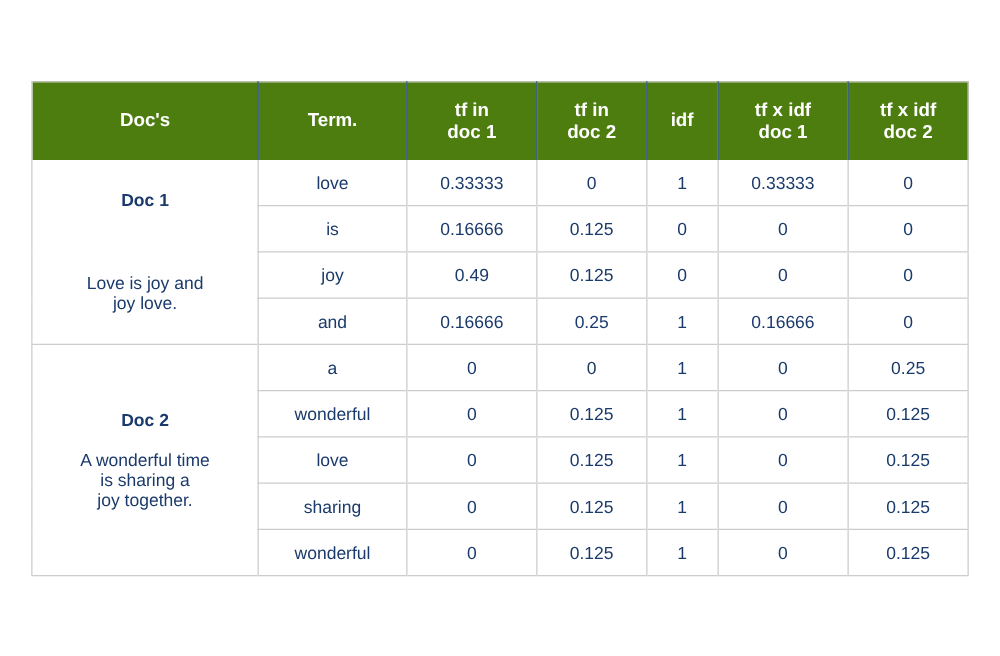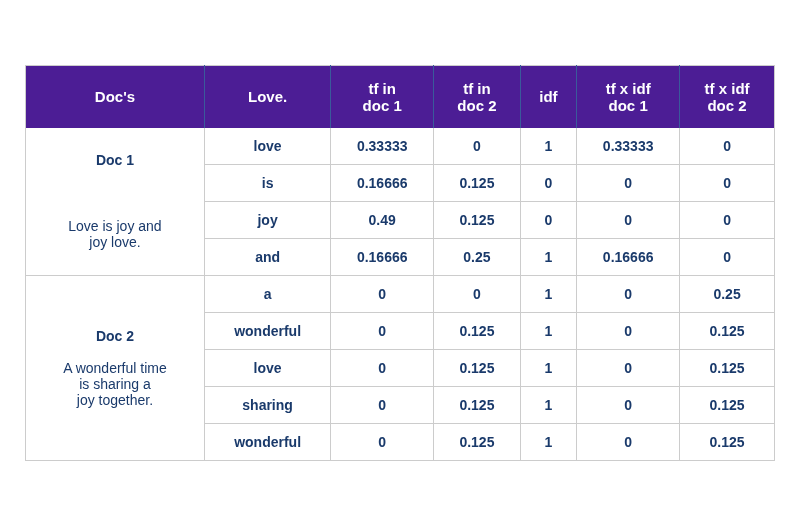--- a/index.html
+++ b/index.html
@@ -14,21 +14,21 @@
     }
     .table-wrapper {
       width: 750px;
     }
     table {
       width: 100%;
       border-collapse: collapse;
       border: 1px solid #ccc;
     }
     thead tr {
-      background-color: #4c1d95;
+      background-color: #4d7c0f;
       color: #ffffff;
     }
     thead th {
       padding: 14px 10px;
       text-align: center;
       font-size: 15px;
       font-weight: 600;
       border-right: 1px solid #3a5a9b;
     }
     thead th:last-child {
@@ -37,21 +37,20 @@
     tbody tr {
       border-bottom: 1px solid #ccc;
     }
     tbody td {
       padding: 10px 10px;
       text-align: center;
       font-size: 14px;
       color: #1a3a6b;
       border-right: 1px solid #ccc;
       vertical-align: middle;
-      font-weight: bold;
     }
     tbody td:last-child {
       border-right: none;
     }
     .doc-cell {
       text-align: center;
       font-size: 14px;
       color: #1a3a6b;
       font-weight: 500;
     }
@@ -67,21 +66,21 @@
     }
   </style>
 </head>
 <body>
 
 <div class="table-wrapper">
   <table>
     <thead>
       <tr>
         <th>Doc's</th>
-        <th>Love.</th>
+        <th>Term.</th>
         <th style="white-space:pre-line;">tf in
 doc 1</th>
         <th style="white-space:pre-line;">tf in
 doc 2</th>
         <th>idf</th>
         <th style="white-space:pre-line;">tf x idf
 doc 1</th>
         <th style="white-space:pre-line;">tf x idf
 doc 2</th>
       </tr>

